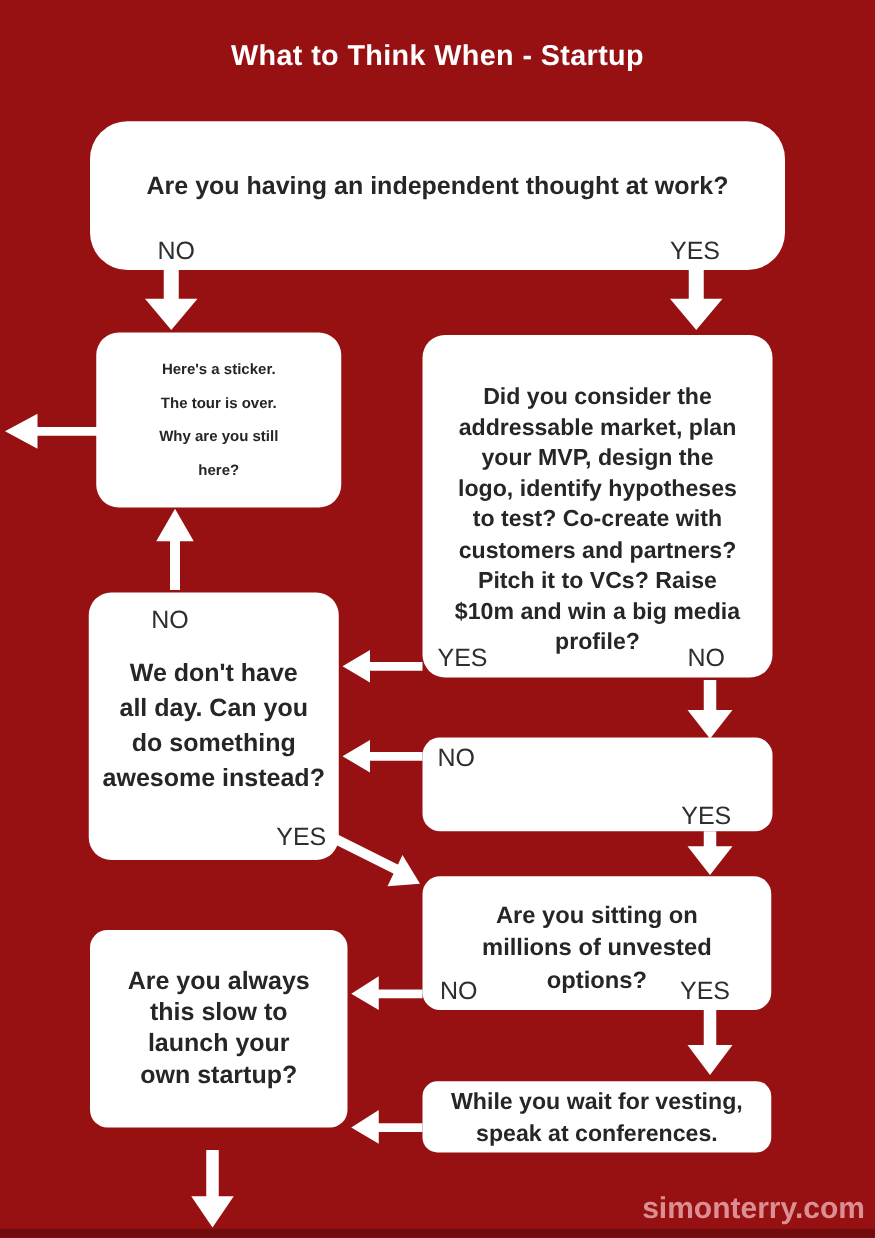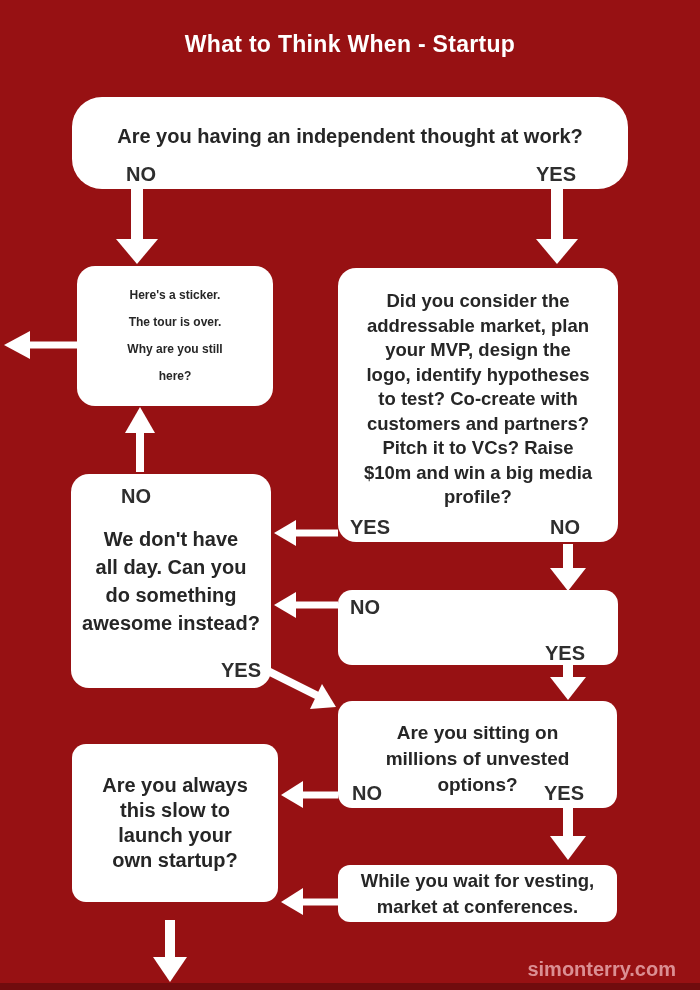--- a/index.html
+++ b/index.html
@@ -14,33 +14,33 @@
   }
   .arrows{position:absolute;left:0;top:0;width:700px;height:990px}
   .arrows line{stroke:var(--arrow,#ffffff)}
   .arrows polygon{fill:var(--arrow,#ffffff)}
   .box{
     position:absolute;background:var(--box,#ffffff);color:var(--text,#262626);
     display:flex;align-items:center;justify-content:center;text-align:center;
     font-weight:bold;white-space:pre-line;box-sizing:border-box;
   }
   .lbl{
-    position:absolute;font-weight:bold;font-size:20px;line-height:1;
+    position:absolute;font-weight:normal;font-size:20px;line-height:1;
     color:var(--label_text,#2e2e2e);white-space:nowrap;
   }
-  #b1{left:72px;top:97px;width:556px;height:92px;border-radius:30px;font-size:20px;padding-bottom:14px}
+  #b1{left:72px;top:97px;width:556px;height:119px;border-radius:30px;font-size:20px;padding-bottom:14px}
   #b2{left:77px;top:266px;width:196px;height:140px;border-radius:18px;font-size:12px;line-height:27px}
-  #b3{left:338px;top:268px;width:280px;height:274px;border-radius:18px;font-size:18.5px;line-height:24.5px;align-items:flex-start;padding-top:21px}
+  #b3{left:338px;top:268px;width:280px;height:274px;border-radius:18px;font-size:18.5px;line-height:24.5px;align-items:center;padding-top:21px}
   #b4{left:71px;top:474px;width:200px;height:214px;border-radius:18px;font-size:20px;line-height:28px}
   #b5{left:338px;top:590px;width:280px;height:75px;border-radius:14px;font-size:19px}
   #b6{left:338px;top:701px;width:279px;height:107px;border-radius:14px;font-size:19px;line-height:26px;align-items:center;padding-top:9px}
   #b7{left:72px;top:744px;width:206px;height:158px;border-radius:14px;font-size:20px;line-height:25px}
   #b8{left:338px;top:865px;width:279px;height:57px;border-radius:12px;font-size:18.5px;line-height:26px}
   .footer{
-    position:absolute;right:24px;bottom:9px;font-weight:bold;font-size:20px;
+    position:absolute;right:8px;bottom:9px;font-weight:bold;font-size:24px;
     color:var(--footer_text,#db8f93);
   }
   .edge{position:absolute;left:0;right:0;bottom:0;height:7px;background:rgba(0,0,0,.25)}
 </style>
 </head>
 <body>
 
 <h1 class="title">What to Think When - Startup</h1>
 
 <svg class="arrows" viewBox="0 0 700 990">
@@ -136,17 +136,17 @@
 
 <div class="box" id="b7">
   <div>Are you always
 this slow to
 launch your
 own startup?</div>
 </div>
 
 <div class="box" id="b8">
   <div>While you wait for vesting,
-market at conferences.</div>
+speak at conferences.</div>
 </div>
 
 <div class="footer">simonterry.com</div>
 <div class="edge"></div>
 
 </body></html>

